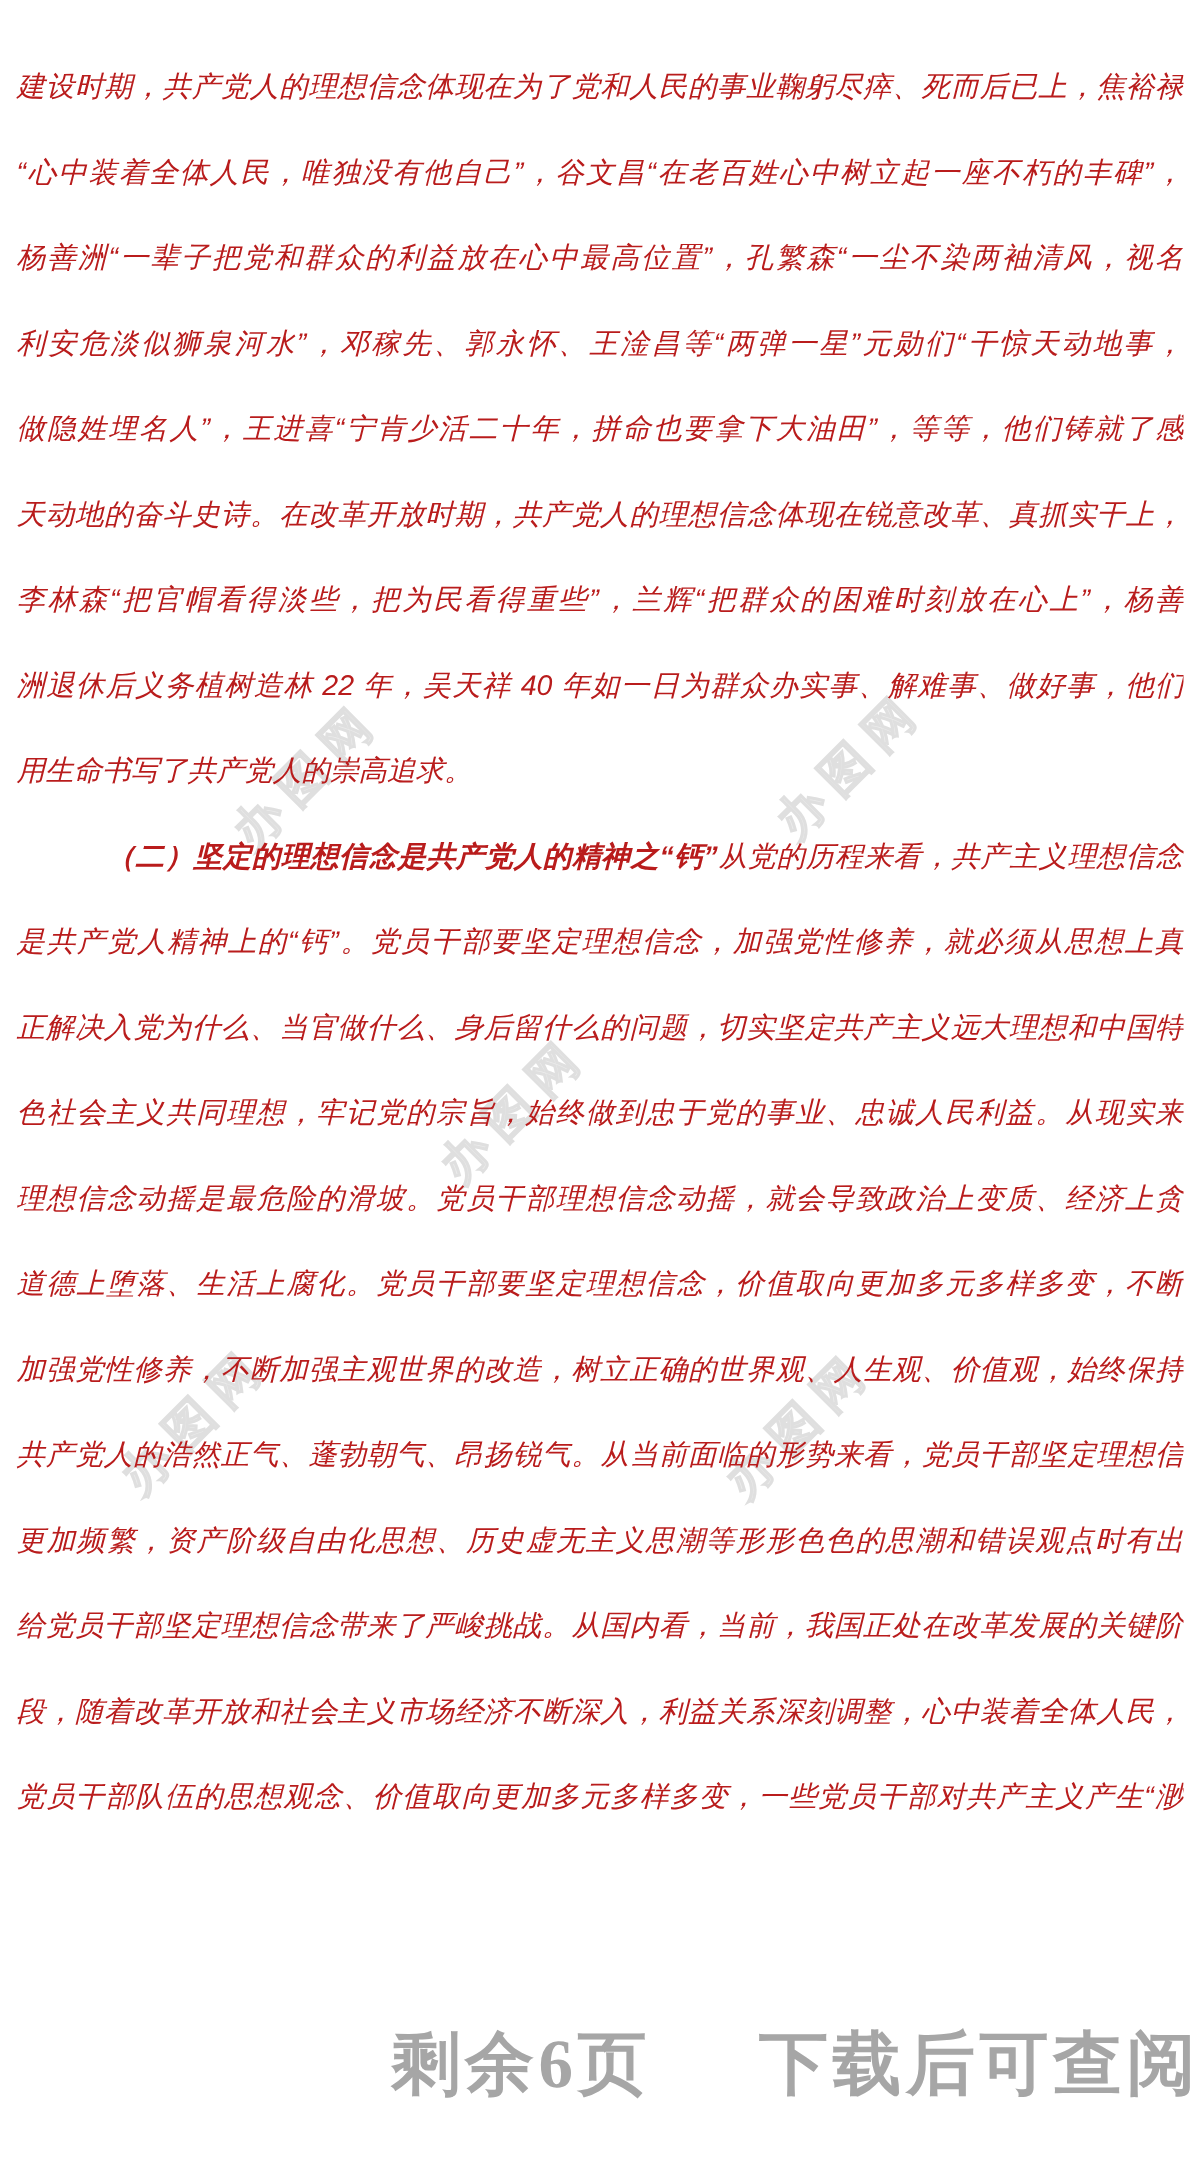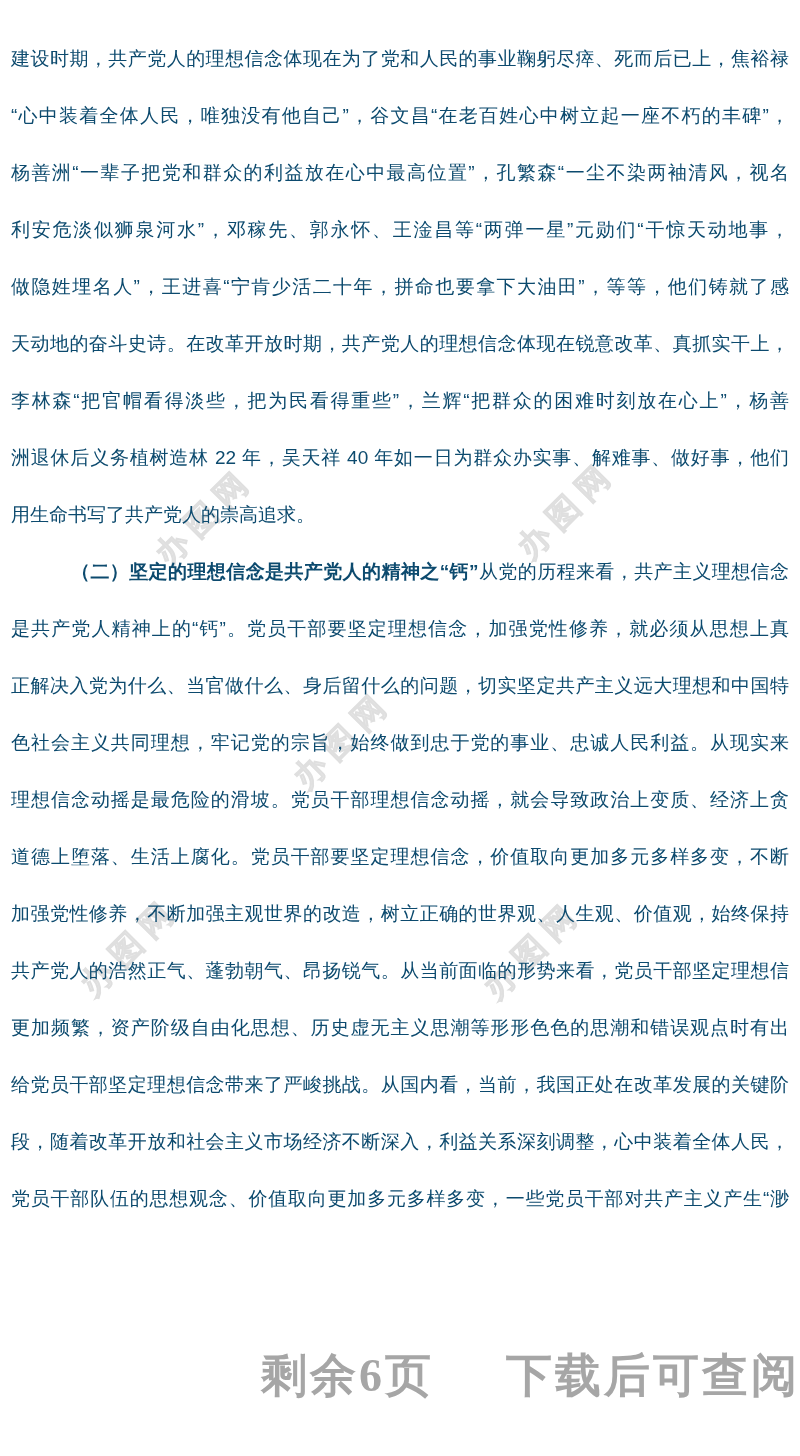--- a/index.html
+++ b/index.html
@@ -6,22 +6,23 @@
   body {
     width:800px; height:1456px;
     background:#ffffff;
     font-family:"Liberation Sans","DejaVu Sans",sans-serif;
     position:relative;
     overflow:hidden;
   }
   .doc {
     position:absolute;
     left:11px; right:11px; top:30px;
-    color:#0c4a6e;
+    color:#b91c1c;
     font-size:19px;
+    font-style:italic;
   }
   .line {
     height:57px;
     line-height:57px;
     text-align:justify;
     text-align-last:justify;
     text-justify:inter-character;
     overflow:hidden;
   }
   .line.short {

